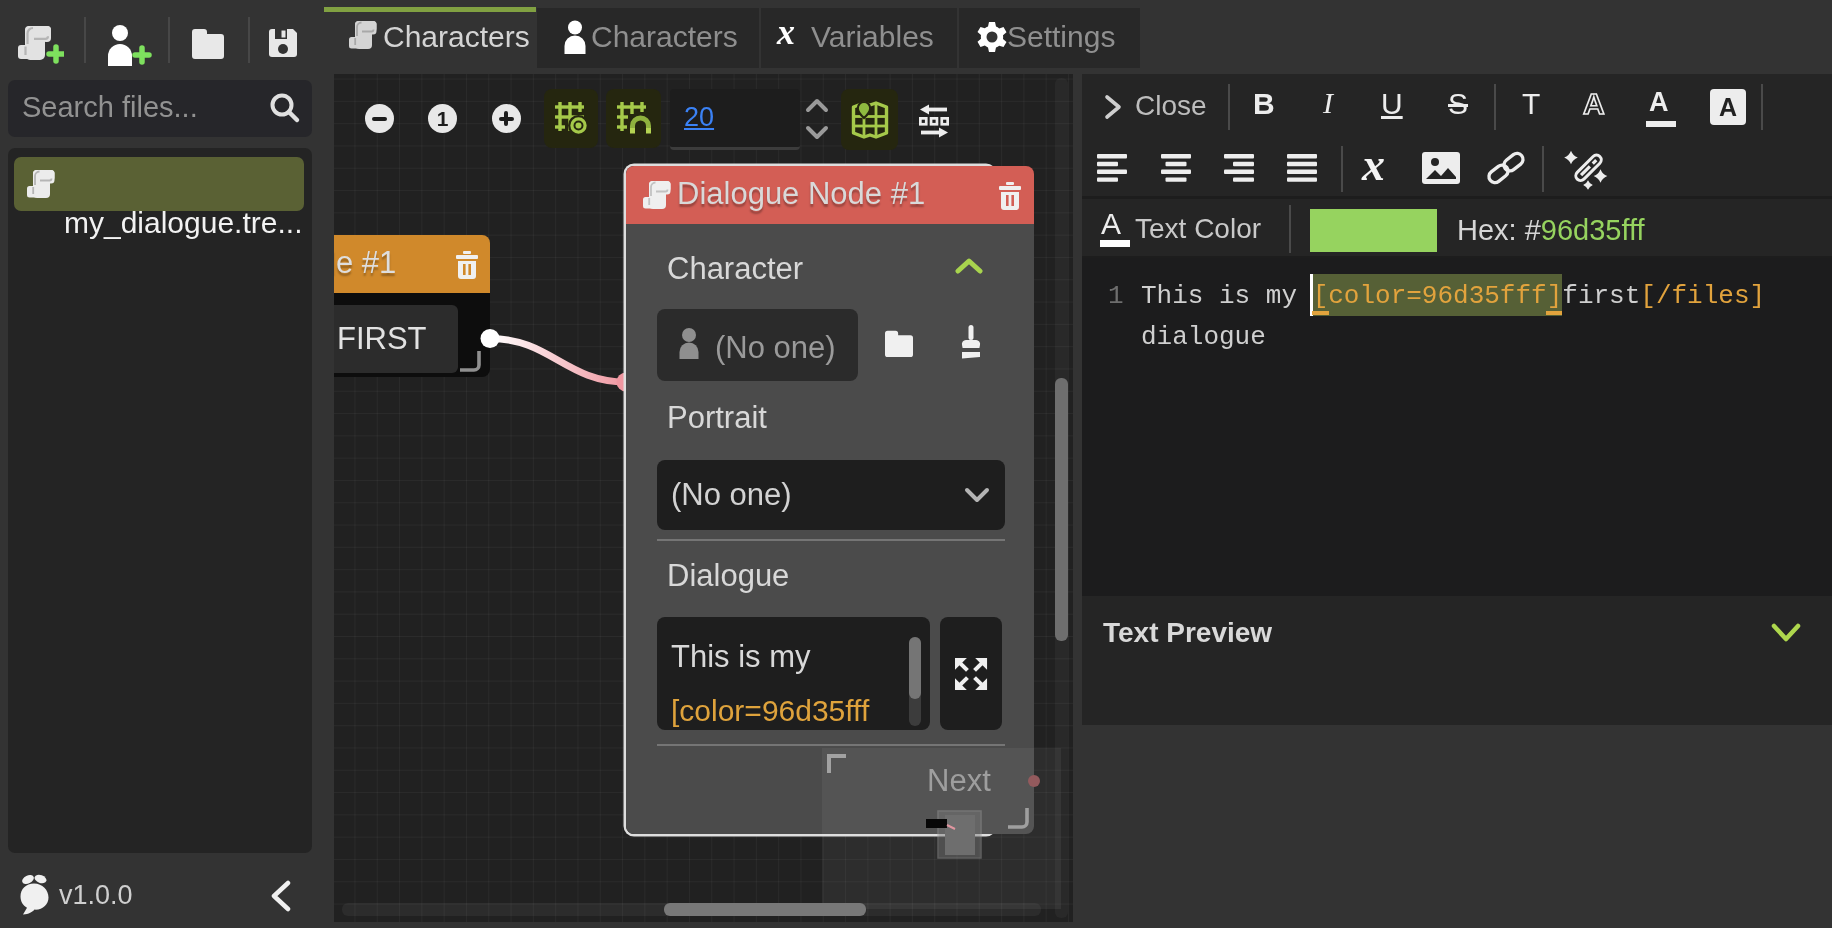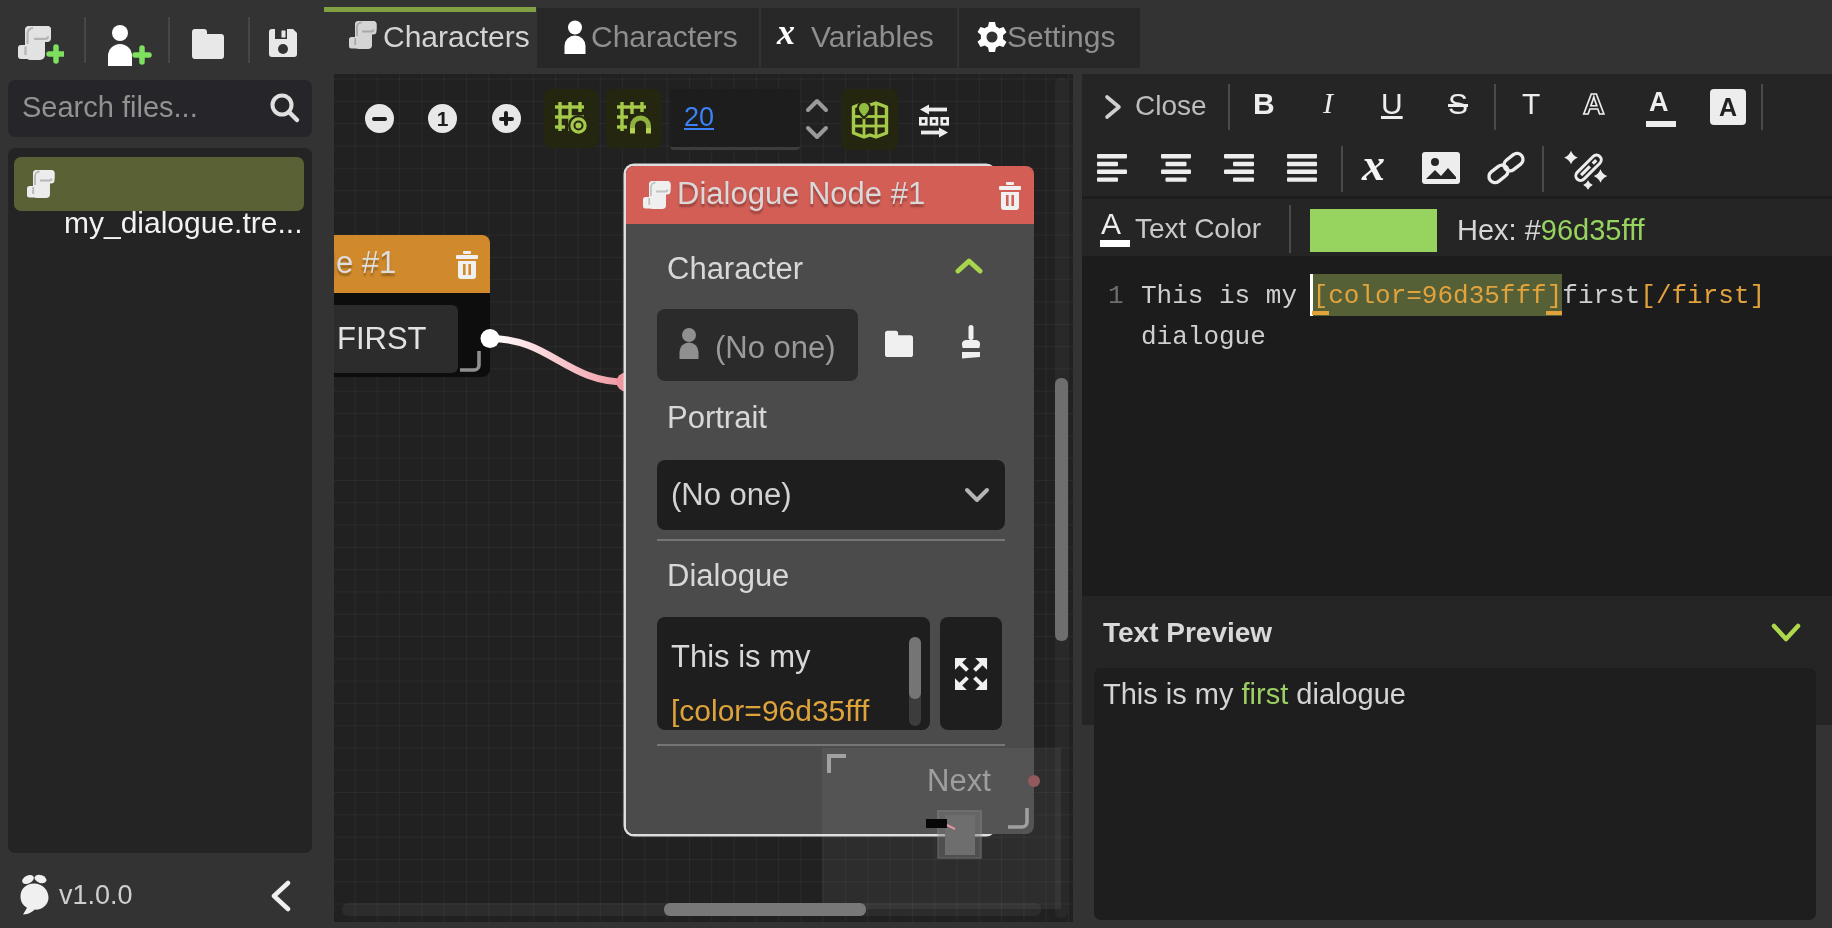--- a/index.html
+++ b/index.html
@@ -429,26 +429,23 @@
     <div class="abs" style="left:228px;top:135px;width:127px;height:43px;background:#96d35f;"></div>
     <div class="abs txt" style="left:375px;top:140px;color:#d6d6d6;font-size:29px;">Hex: #<span style="color:#96d35f;">96d35fff</span></div>
     <div class="abs" style="left:0;top:182px;width:750px;height:2px;background:#1d1d1d;"></div>
 
     <div class="abs" style="left:0;top:184px;width:750px;height:338px;background:#1c1c1d;">
       <div class="abs" style="left:230px;top:16px;width:250px;height:42px;background:#566036;"></div>
       <div class="abs" style="left:228px;top:16px;width:3px;height:42px;background:#ffffff;"></div>
       <div class="abs" style="left:230px;top:53px;width:17px;height:4px;background:#e2a33d;"></div>
       <div class="abs" style="left:464px;top:53px;width:16px;height:4px;background:#e2a33d;"></div>
       <div class="abs" style="left:26px;top:23px;color:#6e6e6e;font-size:26px;font-family:'Liberation Mono',monospace;">1</div>
-      <div class="abs" style="left:59px;top:23px;font-size:26px;font-family:'Liberation Mono',monospace;white-space:pre;color:#cfcfcf;">This is my <span style="color:#e2a33d;">[color=96d35fff]</span>first<span style="color:#e2a33d;">[/first]</span></div>
+      <div class="abs" style="left:59px;top:23px;font-size:26px;font-family:'Liberation Mono',monospace;white-space:pre;color:#cfcfcf;">This is my <span style="color:#e2a33d;">[color=96d35fff]</span>first<span style="color:#e2a33d;">[/files]</span></div>
       <div class="abs" style="left:59px;top:64px;font-size:26px;font-family:'Liberation Mono',monospace;white-space:pre;color:#cfcfcf;">dialogue</div>
     </div>
 
     <div class="abs txt" style="left:21px;top:543px;color:#d9d9d9;font-size:28px;font-weight:bold;text-align:center;">Text Preview</div>
     <svg class="abs" style="left:689px;top:548px;" width="30" height="22" viewBox="0 0 30 22">
       <polyline points="3,4 15,17 27,4" fill="none" stroke="#aed74d" stroke-width="4.5" stroke-linecap="round" stroke-linejoin="round"></polyline>
     </svg>
-    <div class="abs" style="left:12px;top:594px;width:722px;height:252px;background:#1e1e1e;border-radius:7px;">
-      <div class="abs txt" style="left:9px;top:10px;color:#d4d4d4;font-size:29px;">This is my <span style="color:#9ccf63;">first</span> dialogue</div>
-    </div>
   </div>
 
 </div>
 
 </body></html>

